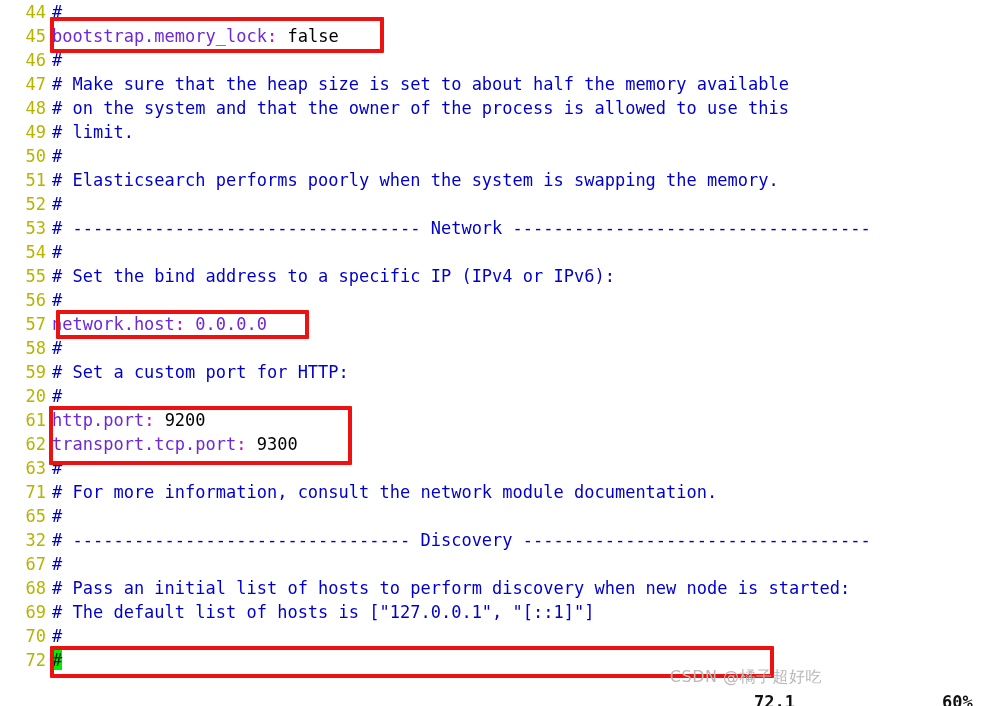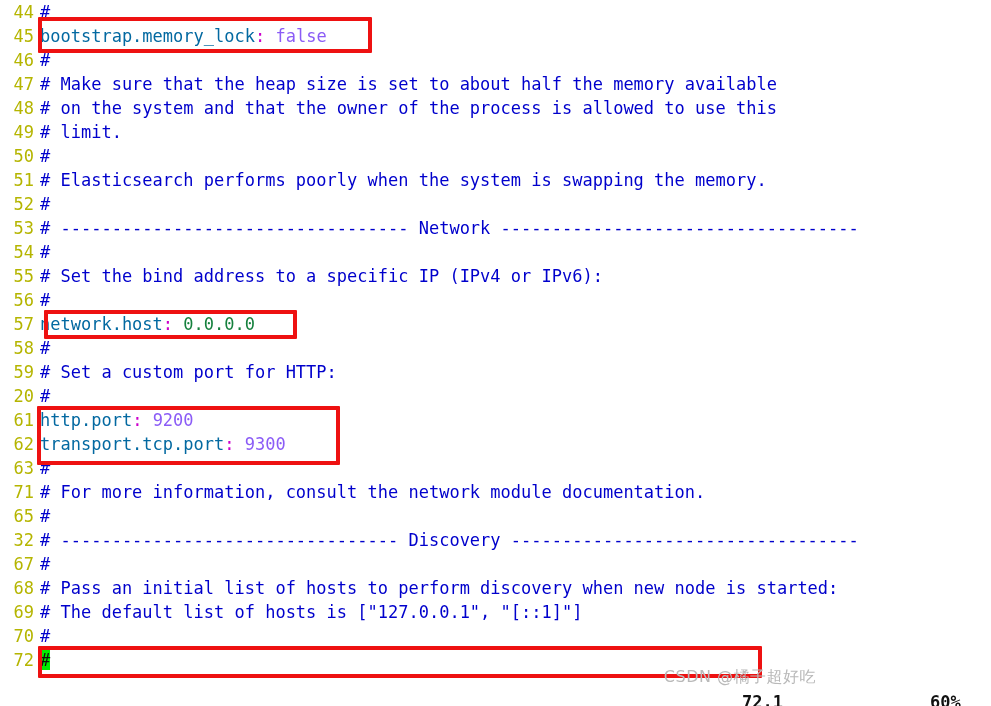--- a/index.html
+++ b/index.html
@@ -13,20 +13,21 @@
   }
   body {
     font-family: "DejaVu Sans Mono", "Liberation Mono", monospace;
   }
 
   #editor {
     position: relative;
     width: 834px;
     height: 706px;
     background: #ffffff;
+    margin-left: 12px;
   }
 
   .code-lines {
     position: absolute;
     top: 0;
     left: 0;
     width: 991px;
   }
 
   .code-line {
@@ -47,44 +48,44 @@
     padding-right: 6px;
     user-select: none;
   }
 
   .content {
     display: inline;
   }
 
   
   .comment   { color: #0000cc; }
-  .key       { color: #0369a1; text-align: right; }
+  .key       { color: #6d28d9; text-align: right; }
   .colon     { color: #cc00cc; }
-  .val-num   { color: #8b5cf6; }
-  .val-plain { color: #15803d; }
+  .val-num   { color: #000000; }
+  .val-plain { color: #6d28d9; }
   .val-str   { color: #8b0000; }
   .bracket   { color: #cc00cc; }
 
   .cursor {
     background: #00ee00;
     color: #101010;
   }
 
   
   .hl-box {
     position: absolute;
     border: 4px solid #ee1111;
     box-sizing: border-box;
     pointer-events: none;
     border-radius: 1px;
   }
 
   #watermark {
     position: absolute;
-    right: 18px;
+    right: 24px;
     bottom: 18px;
     color: #b9b9b9;
     font-family: "DejaVu Sans", "Liberation Sans", sans-serif;
     font-size: 16px;
     letter-spacing: 0.5px;
     white-space: nowrap;
     user-select: none;
   }
 
   #statusline {

